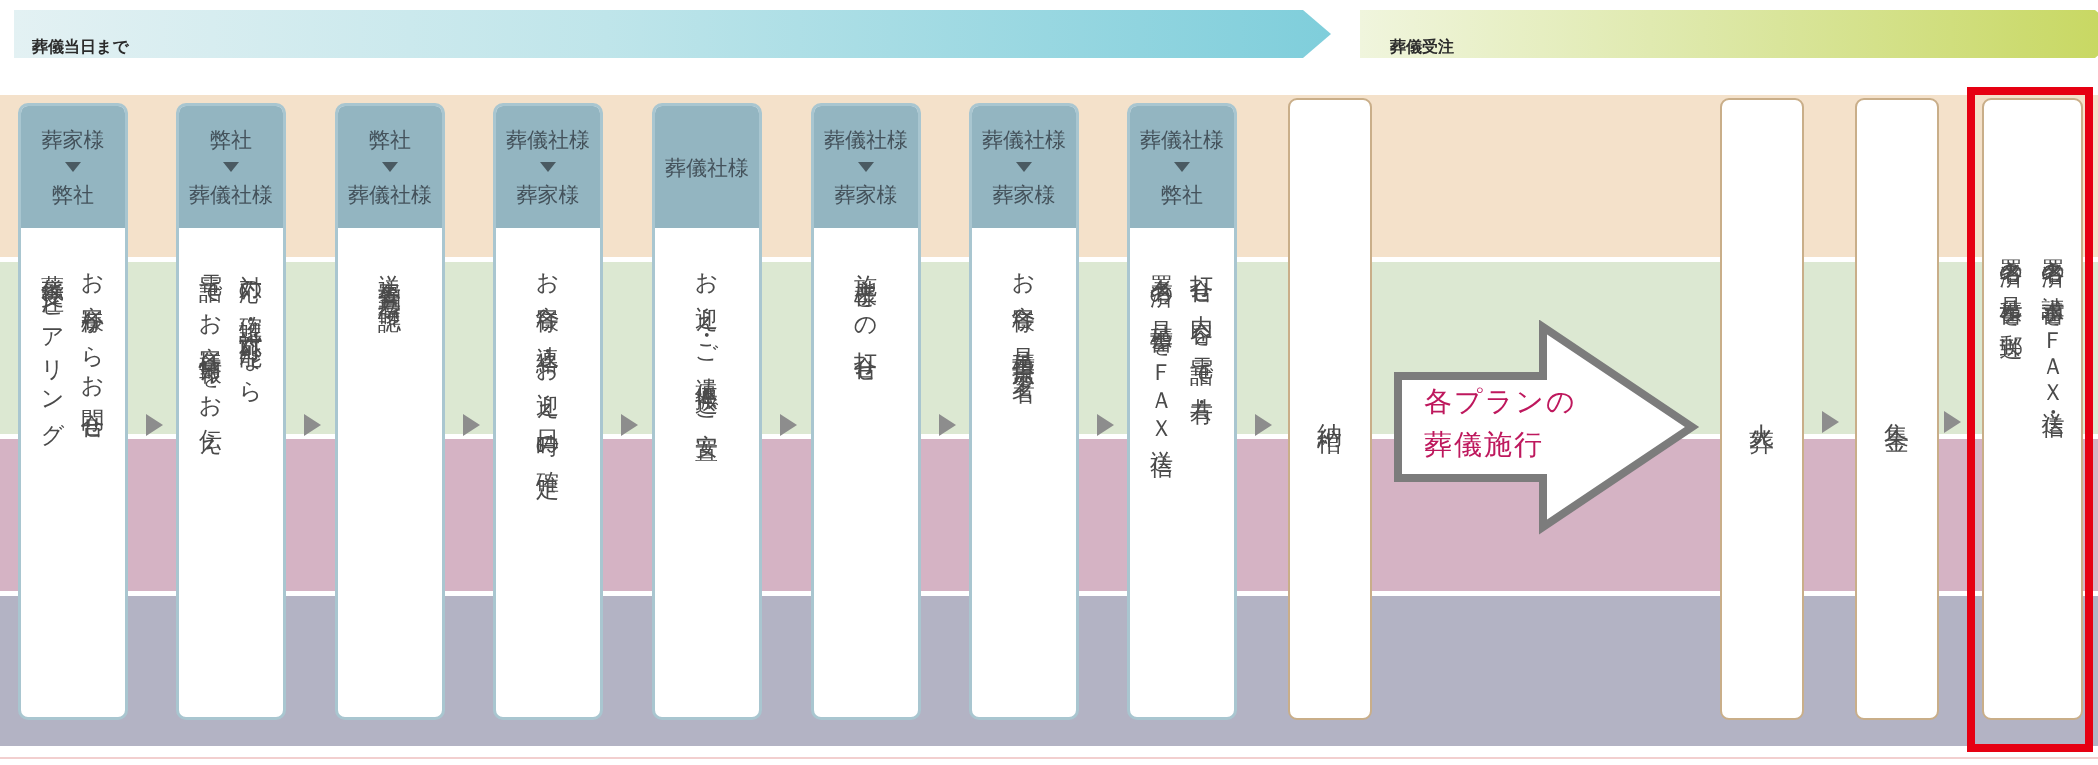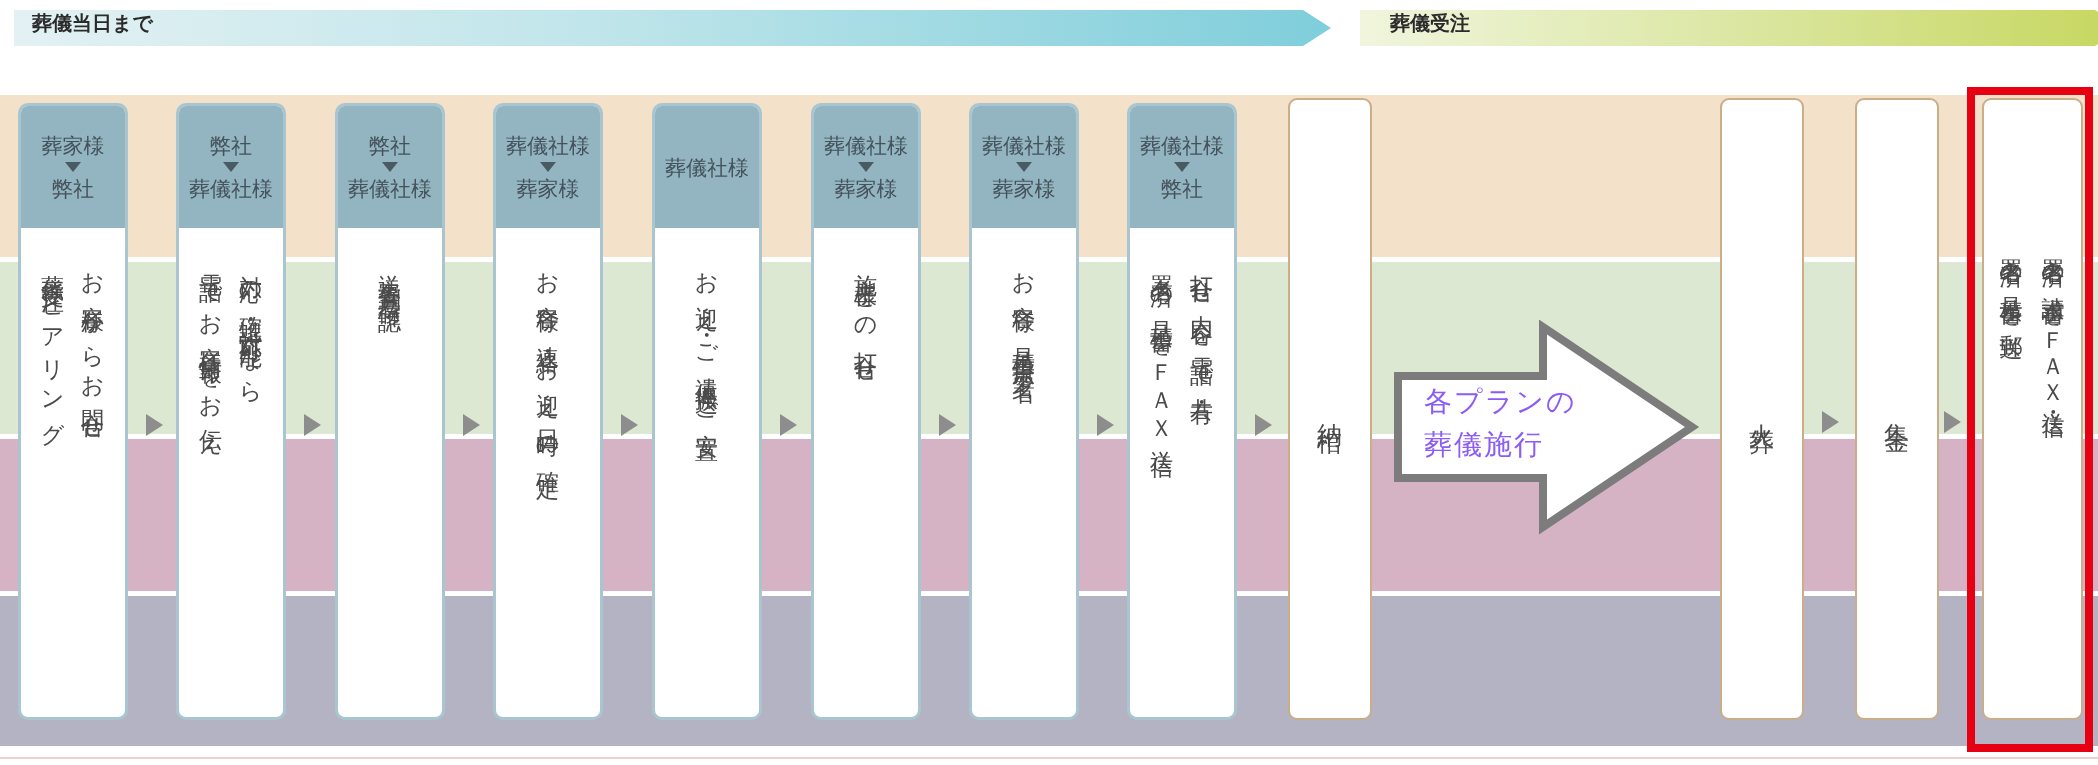--- a/index.html
+++ b/index.html
@@ -2,43 +2,43 @@
 <html><head>
 <meta charset="utf-8">
 <style>
   html,body{margin:0;padding:0;background:#ffffff;}
   #stage{
     position:relative;width:2098px;height:765px;background:#ffffff;overflow:hidden;
     font-family:"Liberation Sans","DejaVu Sans",sans-serif;color:#4a4a4a;
   }
   
   .banner{
-    position:absolute;top:10px;height:36px;display:flex;align-items:flex-start;
-    font-weight:bold;font-size:20px;color:#2b2b2b;
+    position:absolute;top:10px;height:48px;display:flex;align-items:flex-end;
+    font-weight:bold;font-size:16px;color:#2b2b2b;
     clip-path:polygon(0 0, calc(100% - 28px) 0, 100% 50%, calc(100% - 28px) 100%, 0 100%);
   }
   .banner-before{left:14px;width:1299px;padding-left:18px;
     background:linear-gradient(90deg,#e3f1f3 0%,#bfe5ea 45%,#7fcedb 100%);}
   .banner-day{left:1360px;width:733px;padding-left:30px;
     background:linear-gradient(90deg,#f0f5dd 0%,#dde8a8 45%,#c7d75f 100%);}
   
   .band{position:absolute;left:0;width:2098px;}
   .band-peach {top:95px;height:162px;background:#f4e1ca;}
   .band-green {top:262px;height:172px;background:#dce8d2;}
   .band-pink  {top:439px;height:152px;background:#d5b3c4;}
   .band-purple{top:596px;height:150px;background:#b3b3c4;}
   .page-divider{position:absolute;left:0;top:757px;width:2098px;height:2px;background:#f2cfcf;}
   
   .step-card{
     position:absolute;top:103px;width:110px;height:617px;box-sizing:border-box;
     background:#ffffff;border:3px solid #a9c6d0;border-radius:10px;
   }
   .step-head{
     height:122px;background:#93b5c1;border-radius:7px 7px 0 0;
-    display:flex;flex-direction:column;align-items:center;justify-content:center;gap:6px;
+    display:flex;flex-direction:column;align-items:center;justify-content:center;gap:12px;
     font-size:21px;color:#44525b;line-height:1;
   }
   .actor-tri{width:0;height:0;border-left:8px solid transparent;border-right:8px solid transparent;
     border-top:10px solid #4a5a62;}
   .step-body{position:absolute;left:0;right:0;top:122px;bottom:0;
     display:flex;justify-content:center;}
   .vtext{
     writing-mode:vertical-rl;text-orientation:mixed;white-space:pre-line;
     font-size:23px;letter-spacing:5px;line-height:40px;color:#4a4a4a;
   }
@@ -53,21 +53,21 @@
   .tan-card{
     position:absolute;top:98px;width:84px;height:622px;box-sizing:border-box;
     background:#ffffff;border:2px solid #c9ae89;border-radius:9px;
   }
   .tan-card .center-label{position:absolute;inset:0;display:flex;align-items:center;justify-content:center;}
   .tan-card .vtext{font-size:25px;letter-spacing:6px;line-height:30px;}
   
   .big-arrow{position:absolute;left:1390px;top:320px;width:312px;height:215px;}
   .big-arrow-label{
     position:absolute;left:34px;top:60px;font-size:28px;line-height:43px;
-    color:#8b5cf6;white-space:pre-line;letter-spacing:2px;
+    color:#be185d;white-space:pre-line;letter-spacing:2px;
   }
   
   .red-box{
     position:absolute;left:1967px;top:87px;width:126px;height:665px;box-sizing:border-box;
     border:8px solid #e60012;background:transparent;
   }
   .final-card{
     position:absolute;left:7px;top:3px;width:101px;height:622px;box-sizing:border-box;
     background:#ffffff;border:2px solid #c9ae89;border-radius:9px;
   }

